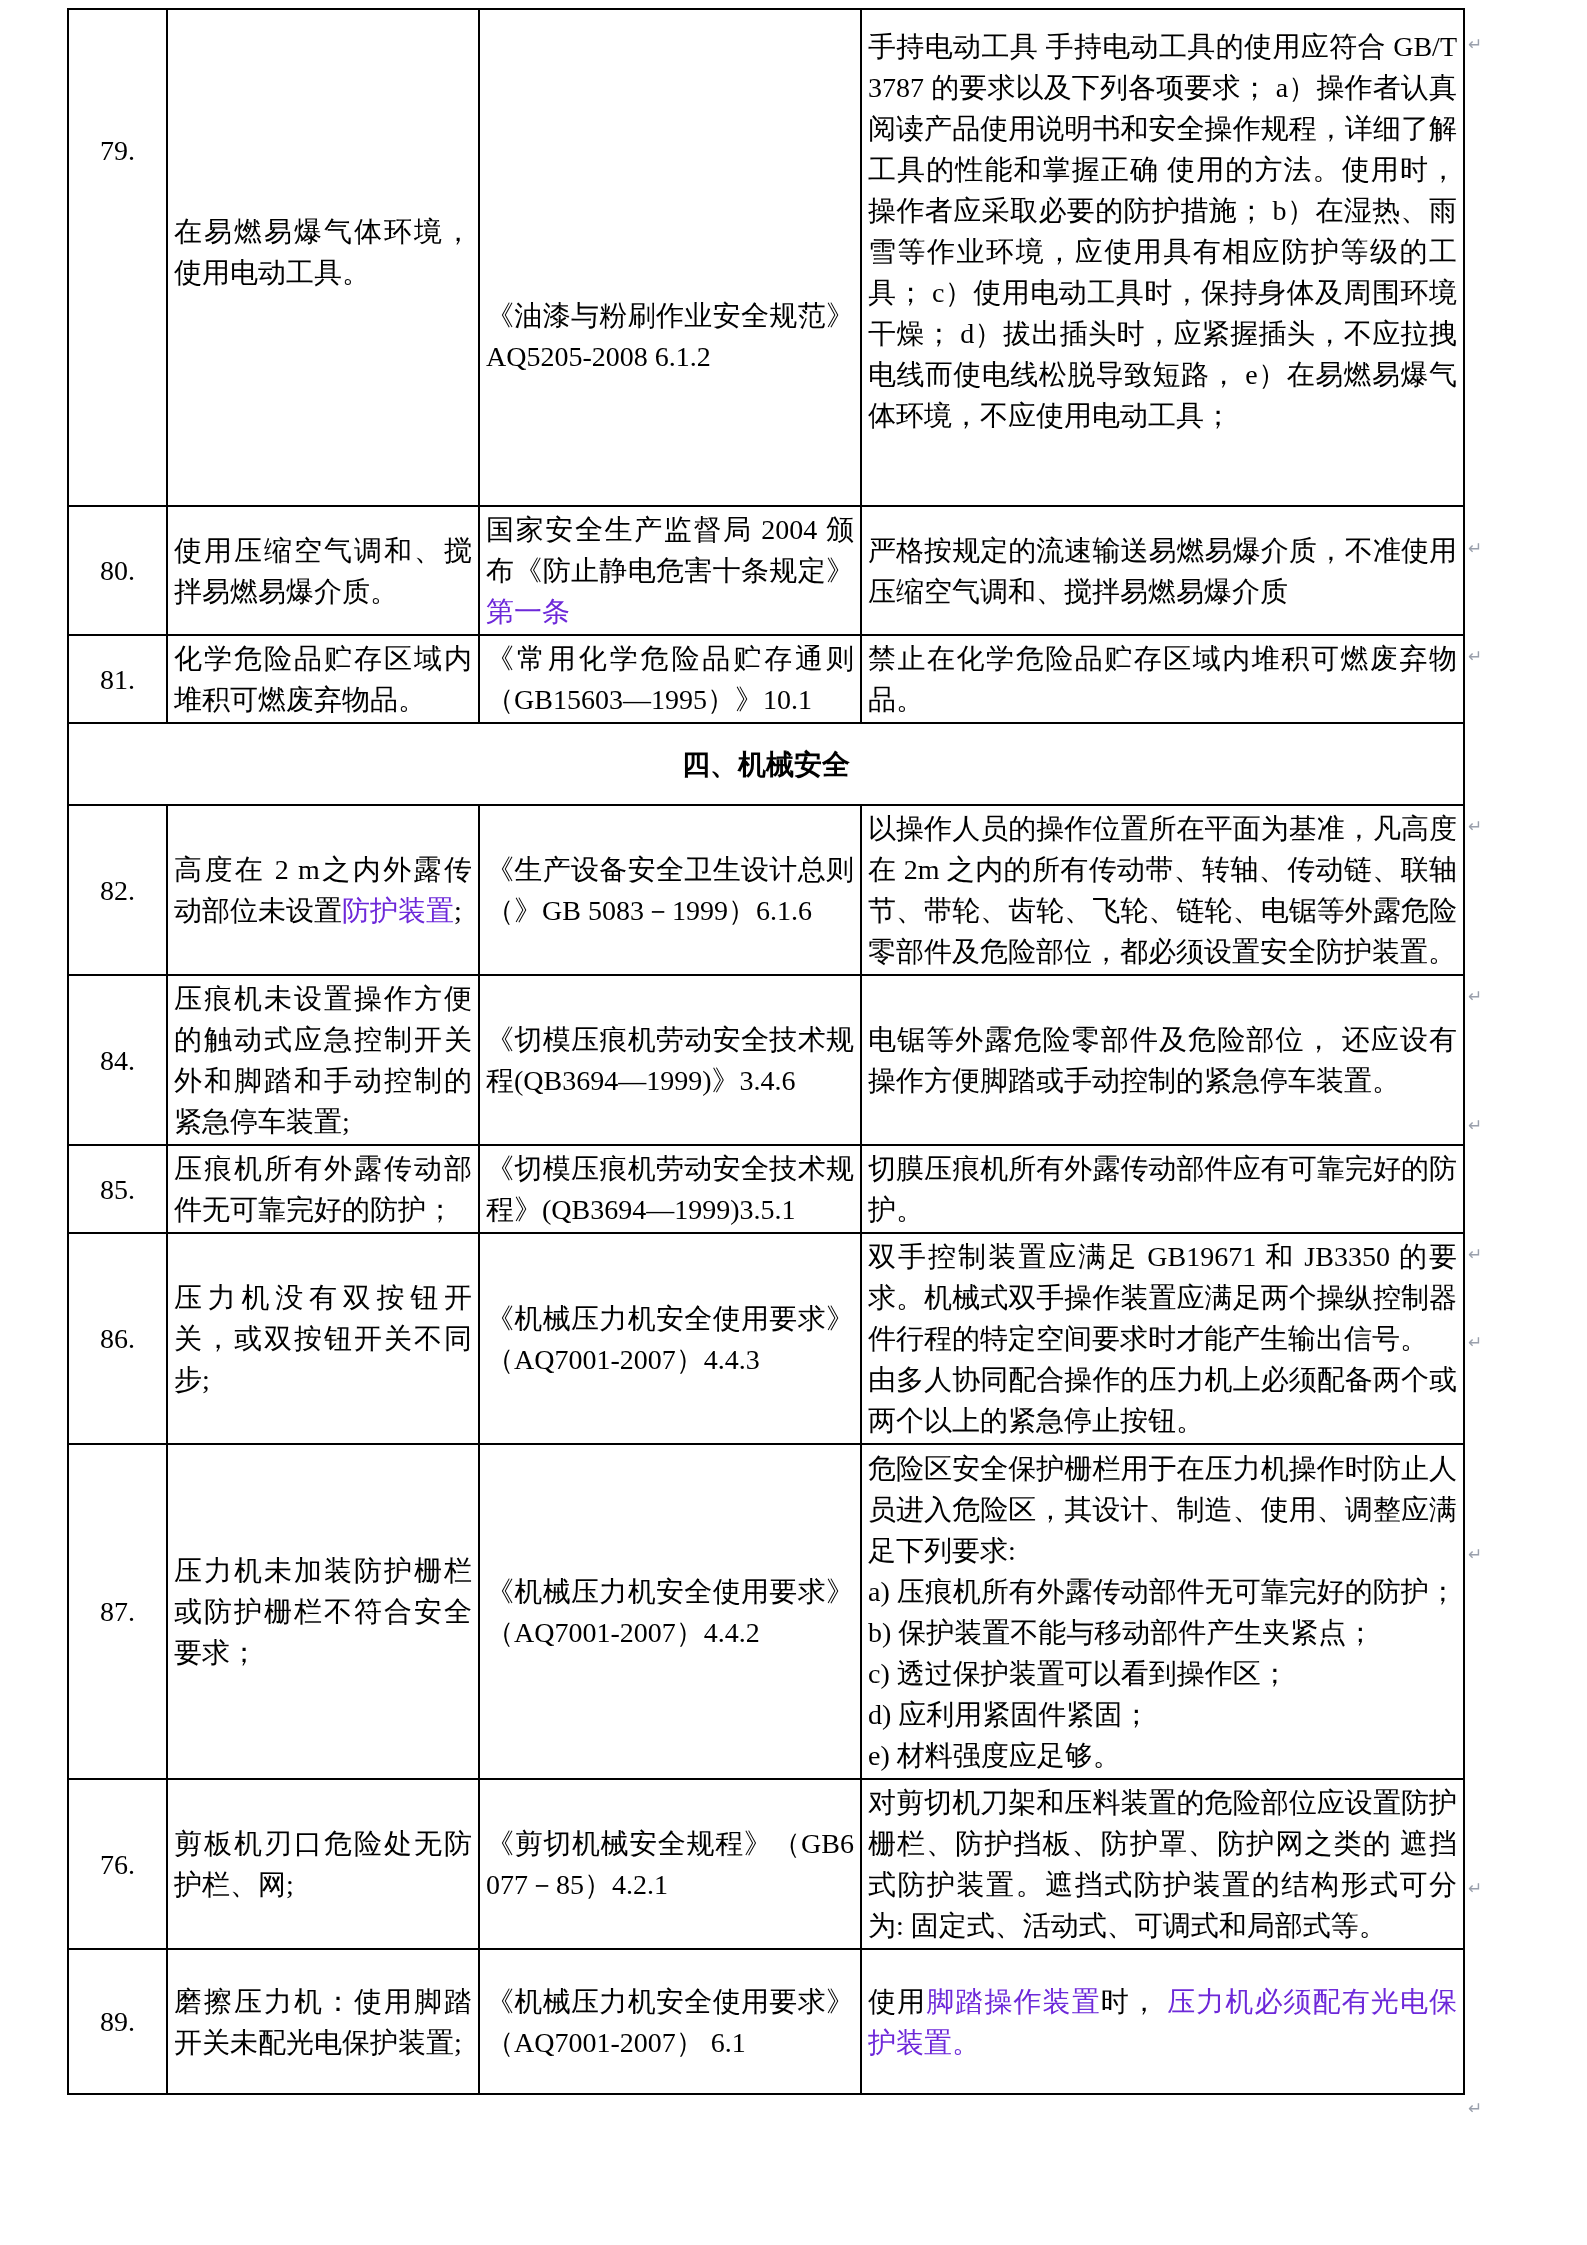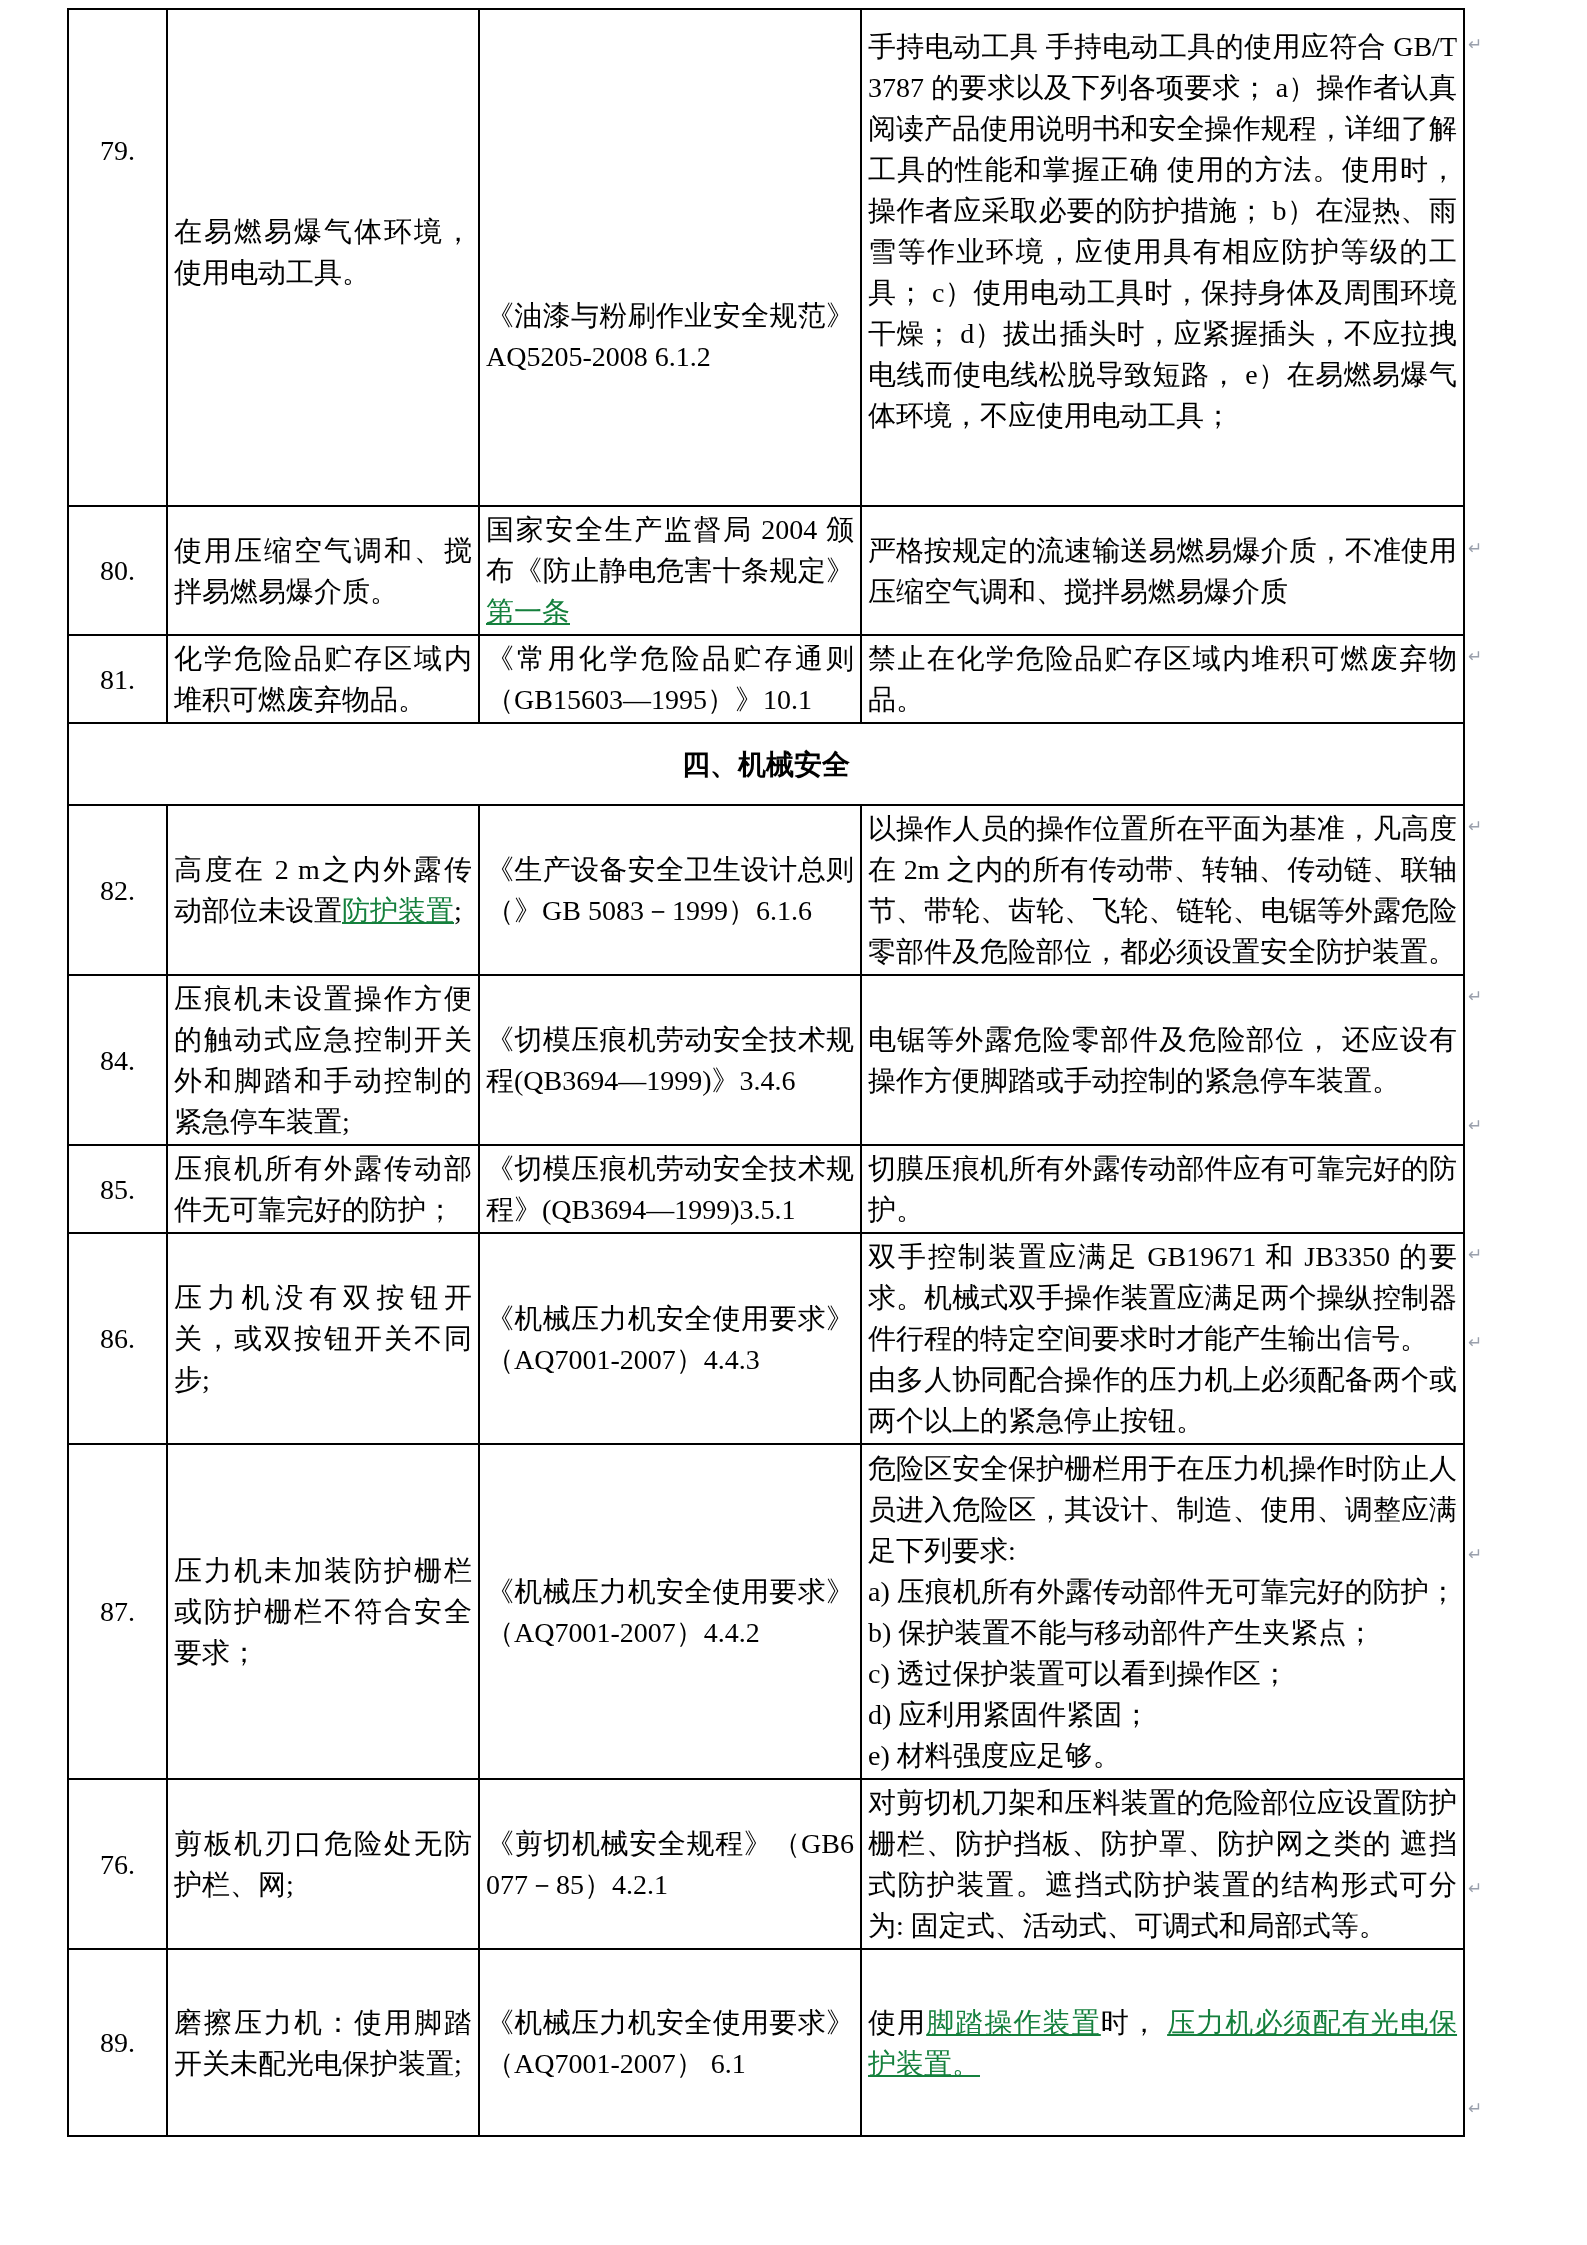--- a/index.html
+++ b/index.html
@@ -32,21 +32,21 @@
     text-justify: inter-character;
     word-break: break-all;
   }
   td.c-hazard { padding-left: 9px; padding-right: 9px; }
   .para { display: block; }
   td.section-cell {
     text-align: center;
     font-weight: bold;
     font-size: 31px;
   }
-  .red { color: #15803d; text-decoration: underline; }
+  .red { color: #6d28d9; }
 
   
   tr.row-continued td { vertical-align: top; }
   tr.row-continued td.c-num    { padding-top: 120px; }
   tr.row-continued td.c-hazard { padding-top: 201px; }
   tr.row-continued td.c-basis  { padding-top: 285px; margin-top: 32px; }
   tr.row-continued td.c-req    { padding-top: 16px;  }
 
   
   .pmark {
@@ -200,21 +200,21 @@
           <td class="c-hazard">
             <span class="para"><span class="">剪板机刃口危险处无防护栏、网;</span></span>
           </td>
           <td class="c-basis">
             <span class="para"><span class="">《剪切机械安全规程》（GB6077－85）4.2.1</span></span>
           </td>
           <td class="c-req">
             <span class="para"><span class="">对剪切机刀架和压料装置的危险部位应设置防护栅栏、防护挡板、防护罩、防护网之类的 遮挡式防护装置。遮挡式防护装置的结构形式可分为: 固定式、活动式、可调式和局部式等。</span></span>
           </td>
         </tr>
-        <tr style="height: 187px;">
+        <tr style="height: 145px;">
           <td class="c-num">
             <span class="para">89.</span>
           </td>
           <td class="c-hazard">
             <span class="para"><span class="">磨擦压力机：使用脚踏开关未配光电保护装置;</span></span>
           </td>
           <td class="c-basis">
             <span class="para"><span class="">《机械压力机安全使用要求》（AQ7001-2007） 6.1</span></span>
           </td>
           <td class="c-req">

